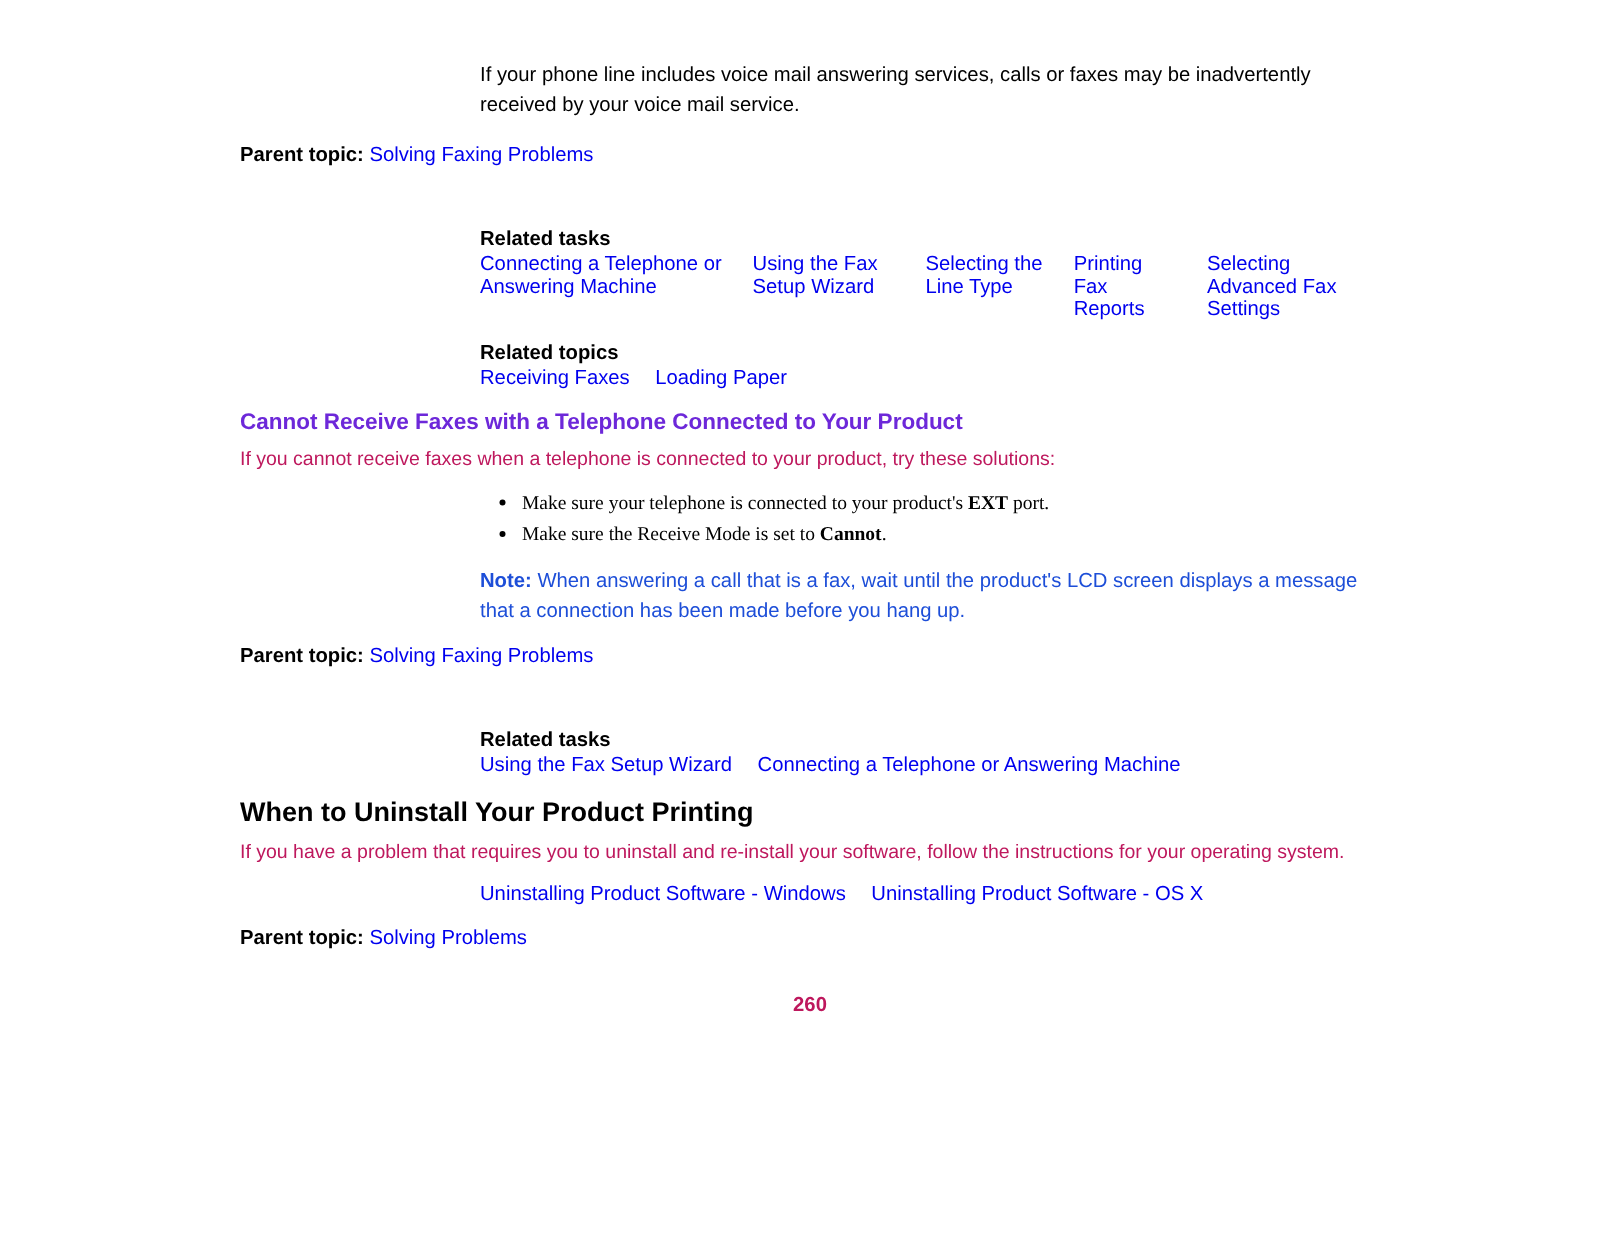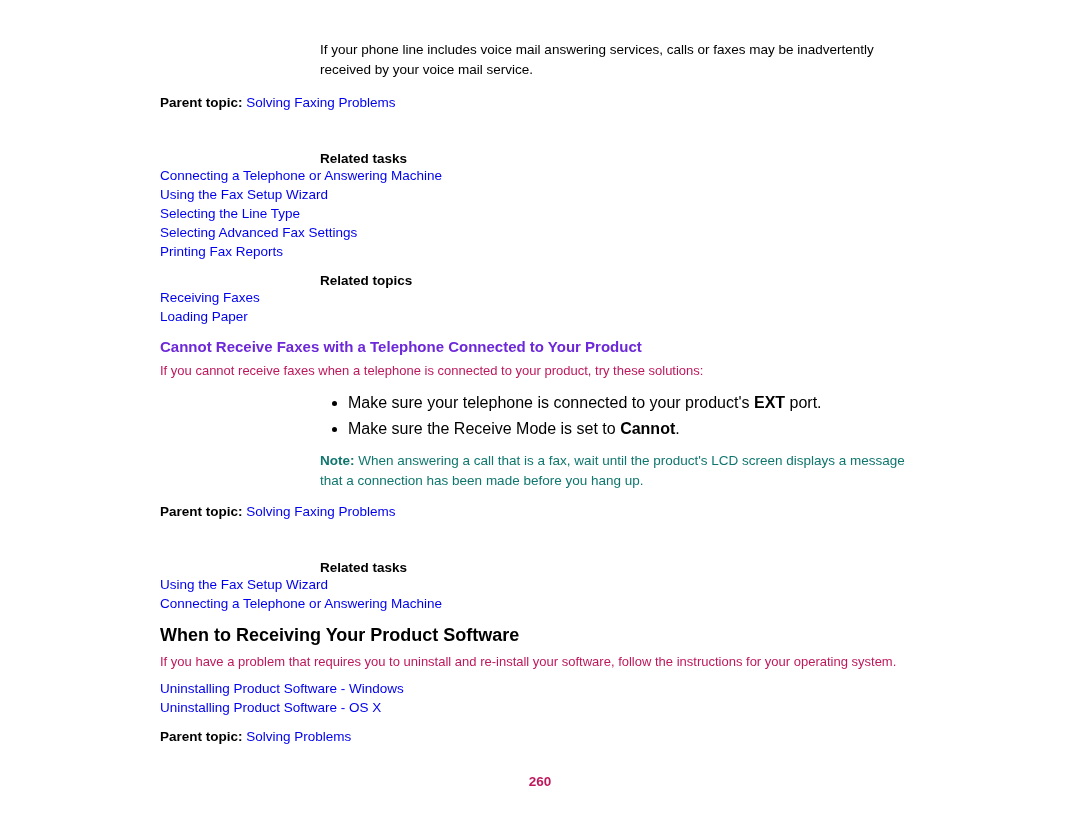--- a/index.html
+++ b/index.html
@@ -49,24 +49,25 @@
       margin-bottom: 2px;
       margin-top: 41px;
     }
     .related-topics-label {
       margin-left: 160px;
       font-weight: bold;
       font-size: 13.5px;
       margin-bottom: 2px;
     }
     .link-list {
+      margin-left: 160px;
       margin-bottom: 14px;
       display: flex;
-      flex-direction: column;
-      gap: 4px;
+      flex-direction: row;
+      gap: 17px;
     }
     a {
       color: #0000ee;
       text-decoration: none;
       font-size: 13.5px;
     }
     .section-heading {
       font-size: 18px;
       font-weight: bold;
       margin-bottom: 12px;
@@ -84,30 +85,31 @@
       font-size: 13px;
       line-height: 1.5;
       color: #be185d;
       margin-bottom: 10px;
     }
     .bullet-list {
       margin-left: 178px;
       margin-bottom: 10px;
     }
     .bullet-list li {
-      font-size: 16px;
+      font-size: 13px;
       line-height: 1.6;
       list-style-type: disc;
       margin-left: 10px;
+      font-family: Liberation Serif, serif;
     }
     .note-text {
       margin-left: 160px;
       font-size: 13.5px;
       line-height: 1.5;
-      color: #0f766e;
+      color: #1d4ed8;
       margin-bottom: 12px;
     }
     .note-text .note-label {
       font-weight: bold;
     }
     .page-footer {
       text-align: center;
       margin-top: 30px;
       font-size: 13.5px;
       font-weight: bold;
@@ -130,22 +132,22 @@
       <span class="label">Parent topic:</span>
       <span> </span>
       <a href="#">Solving Faxing Problems</a>
     </p>
 
     <p class="related-tasks-label">Related tasks</p>
     <div class="link-list">
       <a href="#">Connecting a Telephone or Answering Machine</a>
       <a href="#">Using the Fax Setup Wizard</a>
       <a href="#">Selecting the Line Type</a>
+      <a href="#">Printing Fax Reports</a>
       <a href="#">Selecting Advanced Fax Settings</a>
-      <a href="#">Printing Fax Reports</a>
     </div>
 
     <p class="related-topics-label">Related topics</p>
     <div class="link-list">
       <a href="#">Receiving Faxes</a>
       <a href="#">Loading Paper</a>
     </div>
 
     <h2 class="sub-section-heading section-divider">Cannot Receive Faxes with a Telephone Connected to Your Product</h2>
 
@@ -170,21 +172,21 @@
       <span> </span>
       <a href="#">Solving Faxing Problems</a>
     </p>
 
     <p class="related-tasks-label">Related tasks</p>
     <div class="link-list">
       <a href="#">Using the Fax Setup Wizard</a>
       <a href="#">Connecting a Telephone or Answering Machine</a>
     </div>
 
-    <h1 class="section-heading section-divider">When to Receiving Your Product Software</h1>
+    <h1 class="section-heading section-divider">When to Uninstall Your Product Printing</h1>
 
     <p class="body-text">If you have a problem that requires you to uninstall and re-install your software, follow the instructions for your operating system.</p>
 
     <div class="link-list">
       <a href="#">Uninstalling Product Software - Windows</a>
       <a href="#">Uninstalling Product Software - OS X</a>
     </div>
 
     <p class="parent-topic-line">
       <span class="label">Parent topic:</span>

